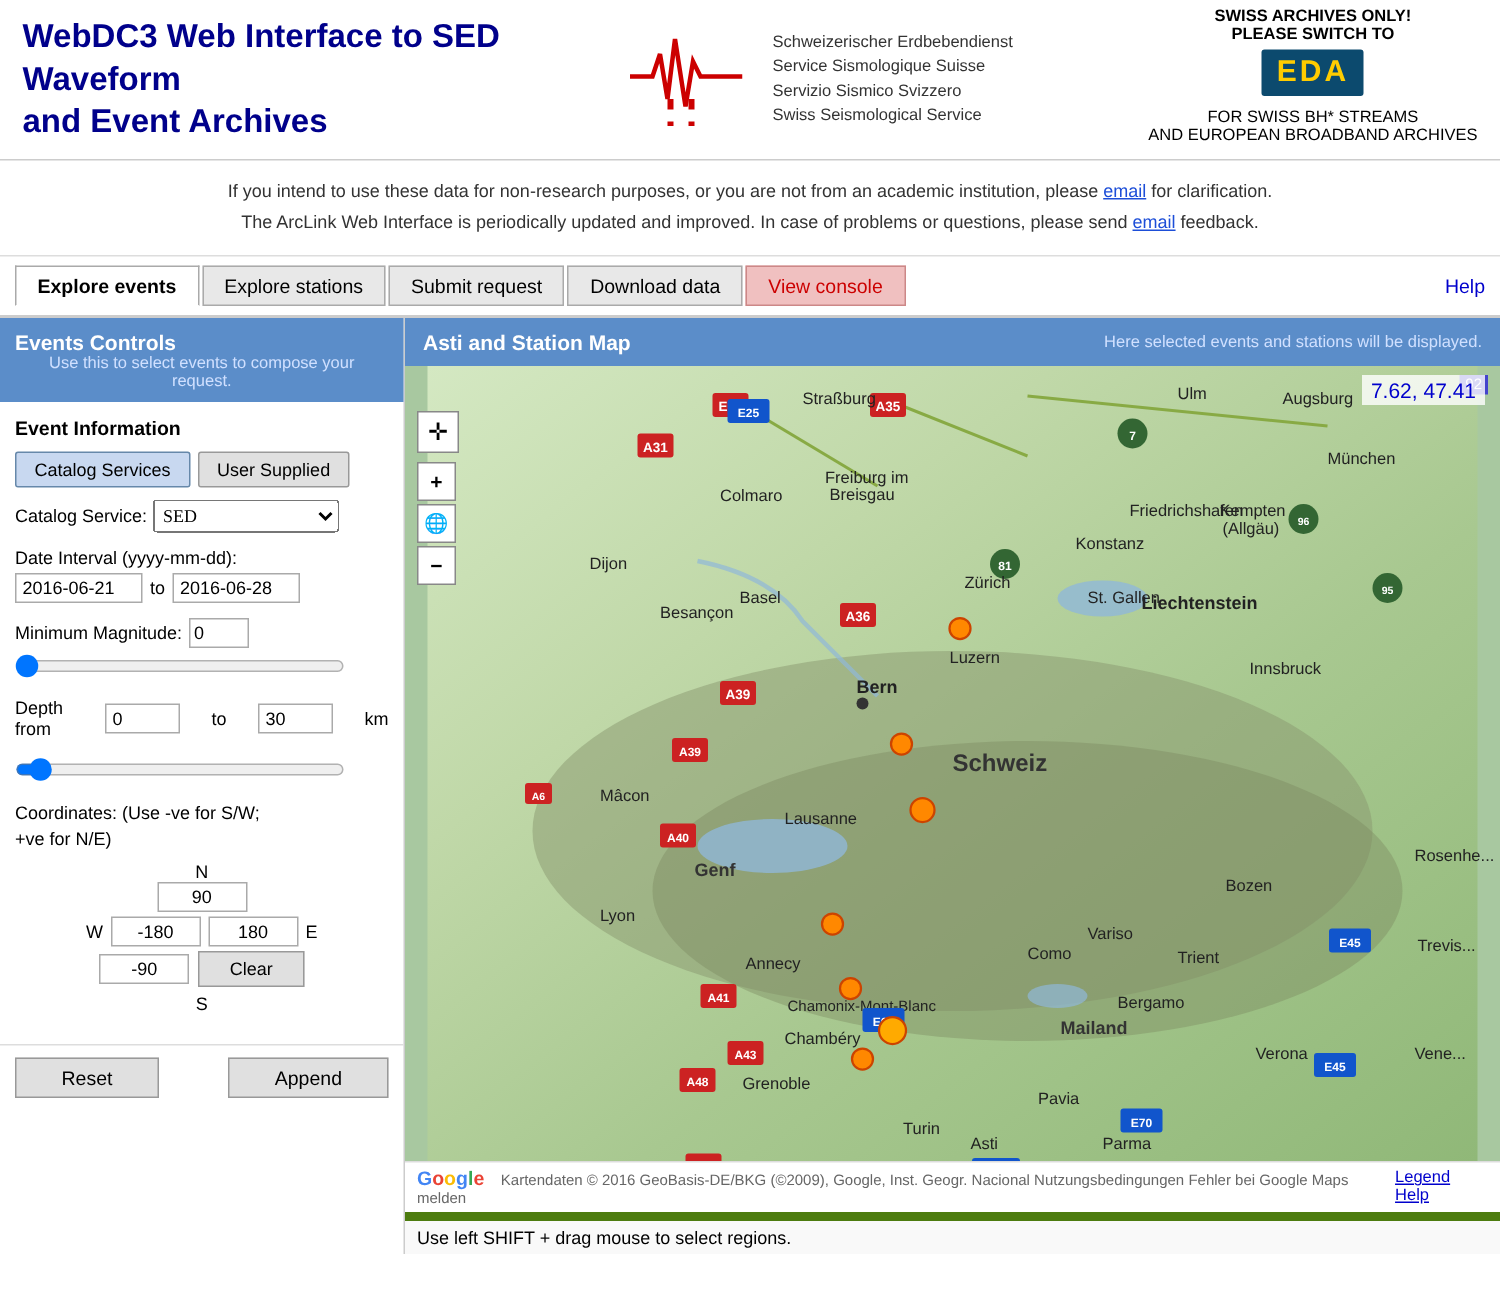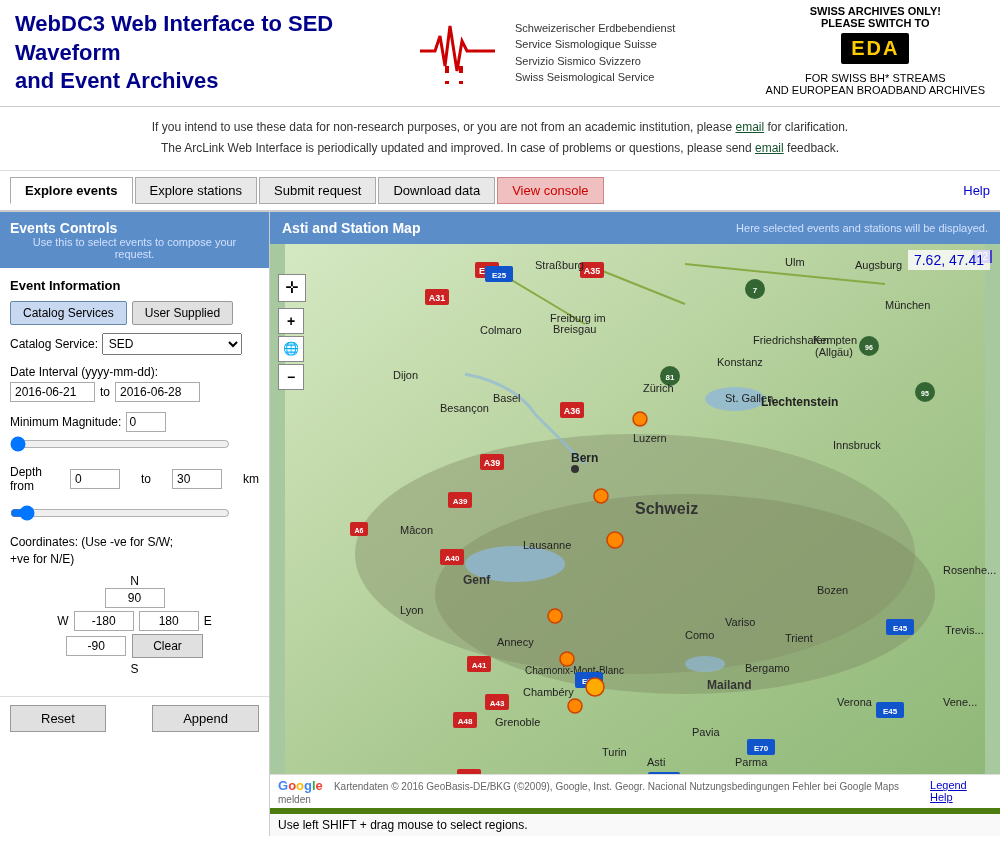--- a/index.html
+++ b/index.html
@@ -6,27 +6,27 @@
     body { font-family: Arial, sans-serif; font-size: 13px; background: #fff; color: #000; width: 1000px; }
 
     
     .header { display: flex; align-items: center; padding: 10px 15px; border-bottom: 1px solid #ccc; position: relative; }
     .header-title { font-size: 22px; font-weight: bold; color: #00008B; line-height: 1.3; max-width: 380px; }
     .header-logo { margin: 0 20px; }
     .header-logo svg { width: 80px; height: 70px; }
     .header-service { font-size: 11px; color: #333; line-height: 1.5; }
     .swiss-notice { position: absolute; right: 15px; top: 5px; text-align: center; font-size: 11px; }
     .swiss-notice .bold { font-weight: bold; }
-    .eda-logo { background: #000000; color: #fff; font-size: 20px; font-weight: bold; padding: 4px 10px; margin: 4px auto; display: inline-block; border-radius: 2px; letter-spacing: 2px; }
+    .eda-logo { background: #0c4a6e; color: #fff; font-size: 20px; font-weight: bold; padding: 4px 10px; margin: 4px auto; display: inline-block; border-radius: 2px; letter-spacing: 2px; }
     .eda-logo span { color: #ffcc00; }
     .swiss-streams { font-size: 11px; text-align: center; margin-top: 4px; }
 
     
     .info-bar { text-align: center; padding: 10px 20px; font-size: 12px; color: #333; line-height: 1.8; border-bottom: 1px solid #ddd; }
-    .info-bar a { color: #14532d; }
+    .info-bar a { color: #1d4ed8; }
 
     
     .tabs-bar { display: flex; align-items: center; padding: 6px 10px; border-bottom: 2px solid #ccc; }
     .tab { padding: 5px 14px; border: 1px solid #aaa; background: #e8e8e8; cursor: pointer; font-size: 13px; margin-right: 2px; }
     .tab.active { background: #fff; border-bottom: 1px solid #fff; font-weight: bold; }
     .tab.view-console { background: #f0c0c0; color: #cc0000; border: 1px solid #cc8888; }
     .help-link { margin-left: auto; color: #0000cc; text-decoration: none; font-size: 13px; }
 
     
     .main { display: flex; }
@@ -38,21 +38,21 @@
     .sidebar-body { padding: 10px; }
 
     .section-title { font-weight: bold; font-size: 13px; margin-bottom: 8px; }
 
     .btn-group { display: flex; gap: 5px; margin-bottom: 8px; }
     .btn { padding: 4px 12px; border: 1px solid #999; background: #e0e0e0; cursor: pointer; font-size: 12px; border-radius: 2px; }
     .btn.active { background: #c8d8f0; border-color: #6688aa; }
 
     .field-row { margin-bottom: 10px; }
     .field-label { font-size: 12px; margin-bottom: 3px; }
-    .field-row select { width: 140px; font-size: 12px; padding: 2px; }
+    .field-row select { width: 124px; font-size: 12px; padding: 2px; font-family: Liberation Serif, serif; }
 
     .date-row { display: flex; align-items: center; gap: 5px; font-size: 12px; }
     .date-input { width: 85px; padding: 2px 4px; border: 1px solid #aaa; font-size: 12px; }
 
     .mag-row { display: flex; align-items: center; gap: 5px; font-size: 12px; margin-bottom: 4px; }
 
     .slider-container { margin: 4px 0 10px; }
 
     .depth-row { display: flex; align-items: center; gap: 21px; font-size: 12px; margin-bottom: 12px; }
     .depth-input { width: 50px; padding: 2px 4px; border: 1px solid #aaa; font-size: 12px; }

